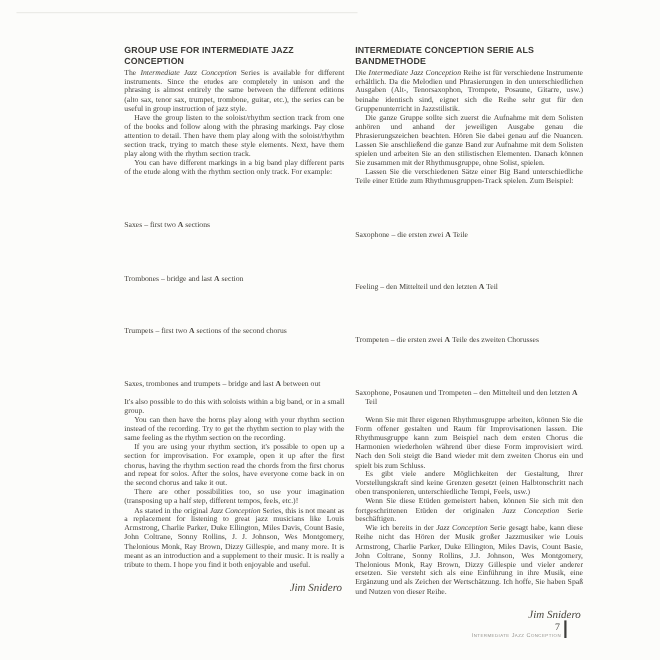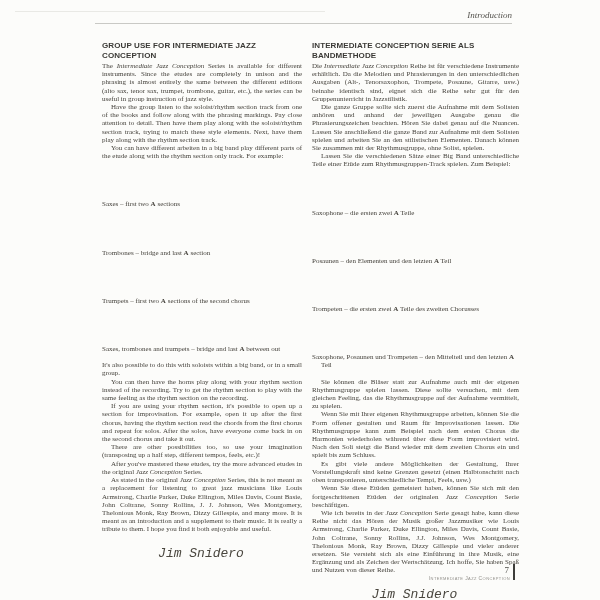--- a/index.html
+++ b/index.html
@@ -20,21 +20,21 @@
     font-style:italic;
     font-size:9px;
     color:#54524d;
     line-height:11px;
   }
   .hdr-rule{border:0;border-top:1px solid #c9c9c5;margin:2px 0 0 0;}
   .hdr-rule-faint{position:absolute;top:11px;left:15px;width:310px;border:0;border-top:1px solid #e9e9e5;margin:0;}
 
   
   .cols{
-    position:absolute;top:41px;left:102px;width:417px;
+    position:absolute;top:41px;left:113px;width:417px;
     display:flex;gap:10px;align-items:flex-start;
   }
   .col{flex:0 0 auto;}
   .col-en{width:200px;}
   .col-de{width:207px;}
   .col-heading{
     font-family:"Liberation Sans",sans-serif;
     font-weight:bold;
     font-size:8px;
     line-height:9.5px;
@@ -54,25 +54,24 @@
   .ex-list{margin:8px 0;}
   .ex-item{
     font-size:7px;
     line-height:8.2px;
     padding-left:9px;
     text-indent:-9px;
     margin-top:40px;
   }
   .sig{
     margin:12px 2px 0 0;
-    font-size:13px;
+    font-size:10px;
     font-style:italic;
-    text-align:center;
+    text-align:right;
     color:#4a473f;
-    font-family:Liberation Mono, monospace;
   }
 
   
   .ftr{
     position:absolute;
     right:90px;bottom:18px;
     text-align:right;
   }
   .ftr-num{
     font-size:9px;
@@ -96,60 +95,54 @@
     background:#3d3d3a;
   }
 </style>
 </head>
 <body>
 
 <div class="page">
 
   <hr class="hdr-rule-faint">
 
-  <div class="hdr">
-    <div class="hdr-title">Introduction</div>
-    <hr class="hdr-rule">
-  </div>
 
   <div class="cols">
     <div class="col col-en">
       <h2 class="col-heading">GROUP USE FOR INTERMEDIATE JAZZ CONCEPTION</h2>
       <div>
           <p class="para"><span>The </span><span class="it">Intermediate Jazz Conception</span><span> Series is available for different instruments. Since the etudes are completely in unison and the phrasing is almost entirely the same between the different editions (alto sax, tenor sax, trumpet, trombone, guitar, etc.), the series can be useful in group instruction of jazz style.</span></p>
           <p class="para ind"><span>Have the group listen to the soloist/rhythm section track from one of the books and follow along with the phrasing markings. Pay close attention to detail. Then have them play along with the soloist/rhythm section track, trying to match these style elements. Next, have them play along with the rhythm section track.</span></p>
-          <p class="para ind"><span>You can have different arbeiten in a big band play different parts of the etude along with the rhythm section only track. For example:</span></p>
+          <p class="para ind"><span>You can have different markings in a big band play different parts of the etude along with the rhythm section only track. For example:</span></p>
           <div class="ex-list">
             <div class="ex-item"><span>Saxes – first two </span><span class="bd">A</span><span> sections</span></div>
             <div class="ex-item"><span>Trombones – bridge and last </span><span class="bd">A</span><span> section</span></div>
             <div class="ex-item"><span>Trumpets – first two </span><span class="bd">A</span><span> sections of the second chorus</span></div>
             <div class="ex-item"><span>Saxes, trombones and trumpets – bridge and last </span><span class="bd">A</span><span> between out</span></div>
           </div>
           <p class="para"><span>It's also possible to do this with soloists within a big band, or in a small group.</span></p>
           <p class="para ind"><span>You can then have the horns play along with your rhythm section instead of the recording. Try to get the rhythm section to play with the same feeling as the rhythm section on the recording.</span></p>
           <p class="para ind"><span>If you are using your rhythm section, it's possible to open up a section for improvisation. For example, open it up after the first chorus, having the rhythm section read the chords from the first chorus and repeat for solos. After the solos, have everyone come back in on the second chorus and take it out.</span></p>
           <p class="para ind"><span>There are other possibilities too, so use your imagination (transposing up a half step, different tempos, feels, etc.)!</span></p>
-          <p class="para ind"><span>After you've mastered these etudes, try the more advanced etudes in the original </span><span class="it">Jazz Conception</span><span> Series.</span></p>
           <p class="para ind"><span>As stated in the original </span><span class="it">Jazz Conception</span><span> Series, this is not meant as a replacement for listening to great jazz musicians like Louis Armstrong, Charlie Parker, Duke Ellington, Miles Davis, Count Basie, John Coltrane, Sonny Rollins, J. J. Johnson, Wes Montgomery, Thelonious Monk, Ray Brown, Dizzy Gillespie, and many more. It is meant as an introduction and a supplement to their music. It is really a tribute to them. I hope you find it both enjoyable and useful.</span></p>
           <p class="sig">Jim Snidero</p>
         </div>
     </div>
     <div class="col col-de">
       <h2 class="col-heading">INTERMEDIATE CONCEPTION SERIE ALS BANDMETHODE</h2>
       <div>
           <p class="para"><span>Die </span><span class="it">Intermediate Jazz Conception</span><span> Reihe ist für verschiedene Instrumente erhältlich. Da die Melodien und Phrasierungen in den unterschiedlichen Ausgaben (Alt-, Tenorsaxophon, Trompete, Posaune, Gitarre, usw.) beinahe identisch sind, eignet sich die Reihe sehr gut für den Gruppenunterricht in Jazzstilistik.</span></p>
           <p class="para ind"><span>Die ganze Gruppe sollte sich zuerst die Aufnahme mit dem Solisten anhören und anhand der jeweiligen Ausgabe genau die Phrasierungszeichen beachten. Hören Sie dabei genau auf die Nuancen. Lassen Sie anschließend die ganze Band zur Aufnahme mit dem Solisten spielen und arbeiten Sie an den stilistischen Elementen. Danach können Sie zusammen mit der Rhythmusgruppe, ohne Solist, spielen.</span></p>
           <p class="para ind"><span>Lassen Sie die verschiedenen Sätze einer Big Band unterschiedliche Teile einer Etüde zum Rhythmusgruppen-Track spielen. Zum Beispiel:</span></p>
           <div class="ex-list">
             <div class="ex-item"><span>Saxophone – die ersten zwei </span><span class="bd">A</span><span> Teile</span></div>
-            <div class="ex-item"><span>Posaunen – den Elementen und den letzten </span><span class="bd">A</span><span> Teil</span></div>
+            <div class="ex-item"><span>Feeling – den Mittelteil und den letzten </span><span class="bd">A</span><span> Teil</span></div>
             <div class="ex-item"><span>Trompeten – die ersten zwei </span><span class="bd">A</span><span> Teile des zweiten Chorusses</span></div>
             <div class="ex-item"><span>Saxophone, Posaunen und Trompeten – den Mittelteil und den letzten </span><span class="bd">A</span><span> Teil</span></div>
           </div>
-          <p class="para ind"><span>Sie können die Bläser statt zur Aufnahme auch mit der eigenen Rhythmusgruppe spielen lassen. Diese sollte versuchen, mit dem gleichen Feeling, das die Rhythmusgruppe auf der Aufnahme vermittelt, zu spielen.</span></p>
           <p class="para ind"><span>Wenn Sie mit Ihrer eigenen Rhythmusgruppe arbeiten, können Sie die Form offener gestalten und Raum für Improvisationen lassen. Die Rhythmusgruppe kann zum Beispiel nach dem ersten Chorus die Harmonien wiederholen während über diese Form improvisiert wird. Nach den Soli steigt die Band wieder mit dem zweiten Chorus ein und spielt bis zum Schluss.</span></p>
           <p class="para ind"><span>Es gibt viele andere Möglichkeiten der Gestaltung, Ihrer Vorstellungskraft sind keine Grenzen gesetzt (einen Halbtonschritt nach oben transponieren, unterschiedliche Tempi, Feels, usw.)</span></p>
           <p class="para ind"><span>Wenn Sie diese Etüden gemeistert haben, können Sie sich mit den fortgeschrittenen Etüden der originalen </span><span class="it">Jazz Conception</span><span> Serie beschäftigen.</span></p>
           <p class="para ind"><span>Wie ich bereits in der </span><span class="it">Jazz Conception</span><span> Serie gesagt habe, kann diese Reihe nicht das Hören der Musik großer Jazzmusiker wie Louis Armstrong, Charlie Parker, Duke Ellington, Miles Davis, Count Basie, John Coltrane, Sonny Rollins, J.J. Johnson, Wes Montgomery, Thelonious Monk, Ray Brown, Dizzy Gillespie und vieler anderer ersetzen. Sie versteht sich als eine Einführung in ihre Musik, eine Ergänzung und als Zeichen der Wertschätzung. Ich hoffe, Sie haben Spaß und Nutzen von dieser Reihe.</span></p>
           <p class="sig">Jim Snidero</p>
         </div>
     </div>
   </div>
 
   <div class="ftr">

